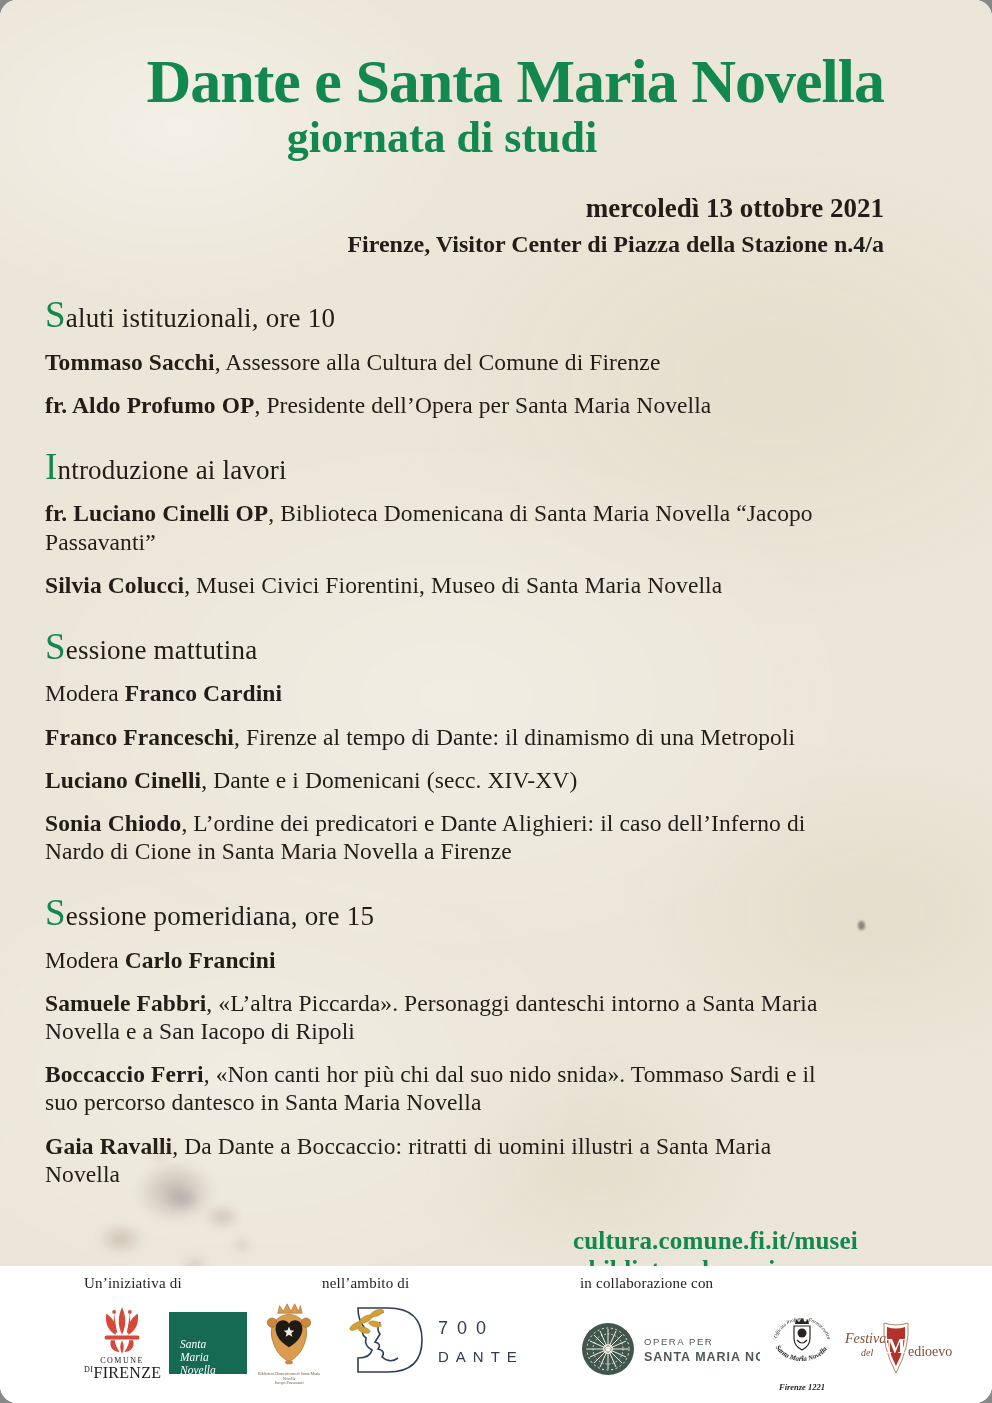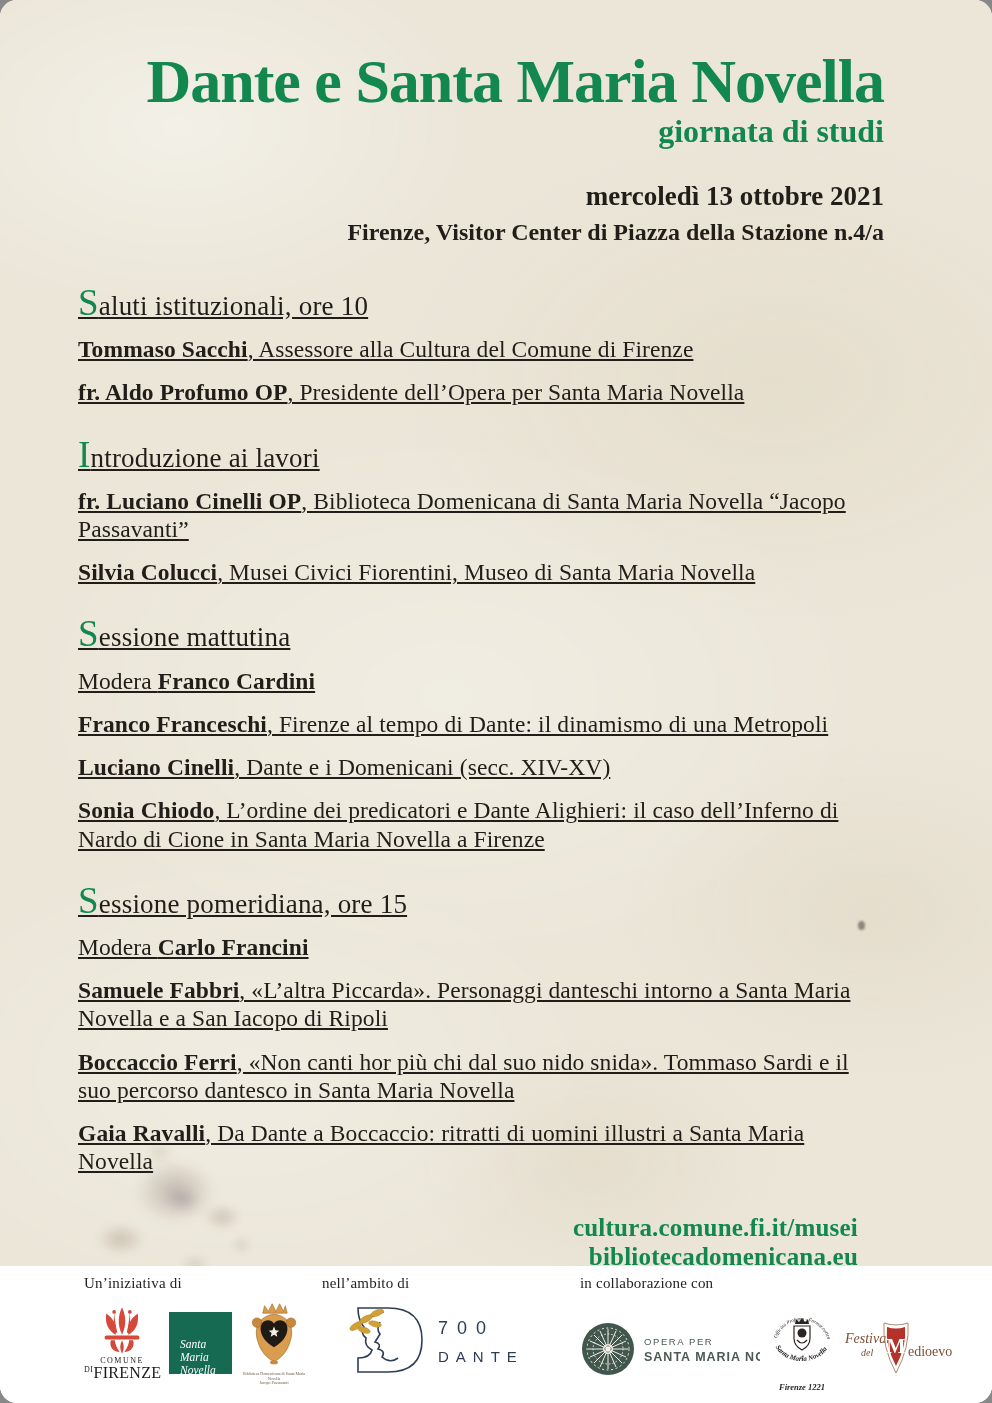--- a/index.html
+++ b/index.html
@@ -39,27 +39,28 @@
     position:absolute; left:858px; top:921px; width:7px; height:9px;
     background:rgba(72,62,56,.55); border-radius:50%; filter:blur(1px);
   }
   
   .header{ padding:50px 108px 0 0; text-align:right; }
   .title{
     font-size:62px; font-weight:bold; line-height:1.02;
     color:var(--green); letter-spacing:-1px; white-space:nowrap;
   }
   .subtitle{
-    font-size:32px; font-weight:bold; line-height:1.05; margin-top:2px;
+    font-size:44px; font-weight:bold; line-height:1.05; margin-top:2px;
     color:var(--green);
+    text-align:center;
   }
   .date-line{ font-size:27px; font-weight:bold; margin-top:32px; }
   .venue-line{ font-size:24px; font-weight:bold; margin-top:7px; }
   
-  .program{ margin:46px 0 0 78px; width:782px;text-decoration:underline; }
+  .program{ margin:46px 0 0 45px; width:782px; }
   .section{ margin-top:37px; }
   .section:first-child{ margin-top:0; }
   .section h2{
     margin:0; font-size:27px; font-weight:normal; line-height:1.05; letter-spacing:.2px;
   }
   .section h2 .hi{ color:var(--green); font-size:37px; line-height:0; }
   .item{ margin:15px 0 0 0; font-size:23.5px; line-height:1.2; letter-spacing:.1px; }
   .item .nm{ font-weight:bold; }
   
   .links{ margin:38px 134px 0 0; text-align:right; }
@@ -76,21 +77,21 @@
   .flabel{ font-size:15px; letter-spacing:.2px; color:#262220; }
   .logorow{ display:flex; align-items:center; gap:9px; margin-top:8px; }
   
   .logo-comune{ width:76px; text-align:center; background:#fff; }
   .logo-comune .ctext{ line-height:1; margin-top:-2px; color:#1c1a18;}
   .logo-comune .c1{ font-size:8px; letter-spacing:1.5px; display:block; }
   .logo-comune .c2{ font-size:16px; letter-spacing:.3px; display:block; }
   .logo-comune .c2 .di{ font-size:8px; vertical-align:6px; letter-spacing:.5px;}
   
   .logo-smn{
-    width:63px; height:62px; background:#156a51; color:#fff;
+    width:78px; height:62px; background:#156a51; color:#fff;
     font-style:italic; font-size:11.5px; line-height:1.15;
     padding:26px 12px 0 11px; box-sizing:border-box;
   }
   
   .logo-bib{ width:66px; text-align:center; }
   .logo-bib .cap{ font-size:4px; line-height:1.15; color:#6b5a46; display:block; }
   
   .logo-700{ display:block; }
   
   .logo-opera{ display:block; }

